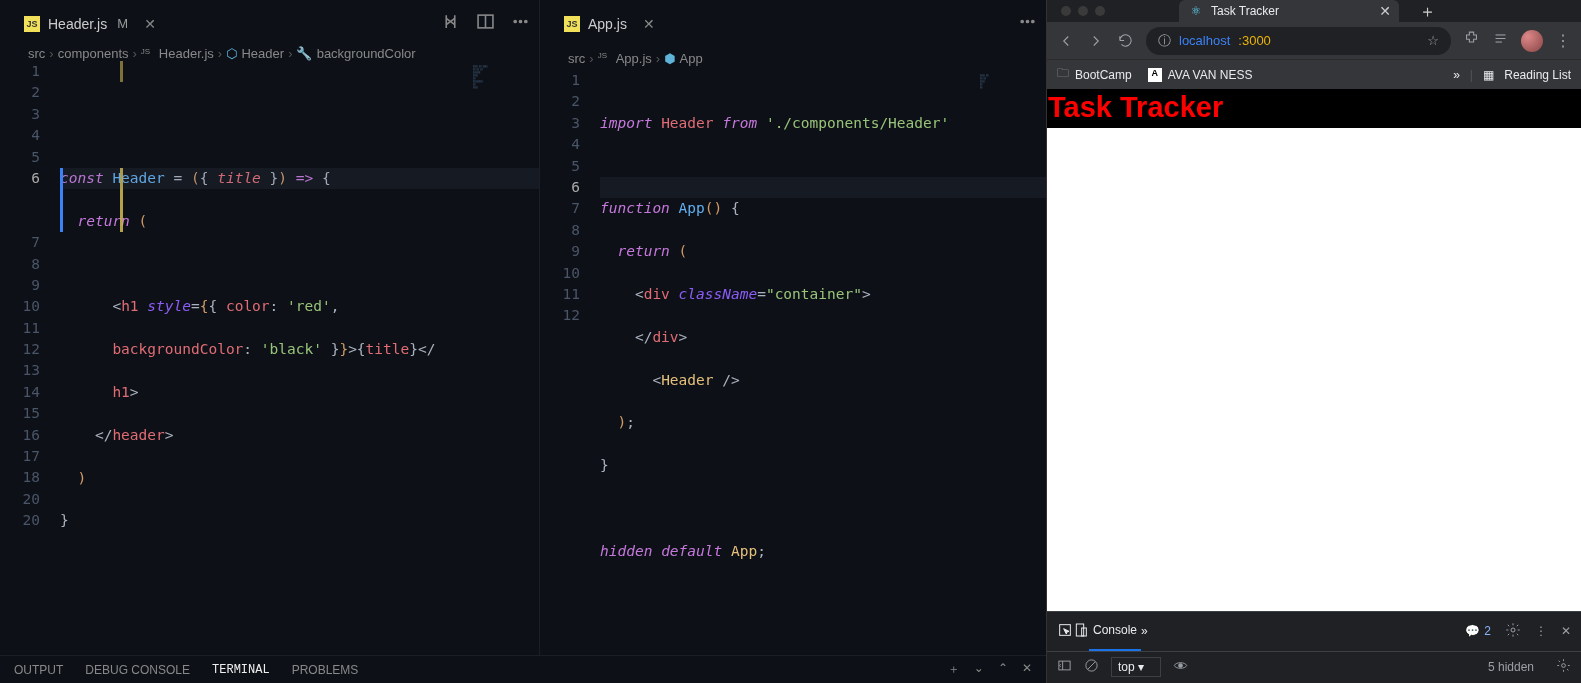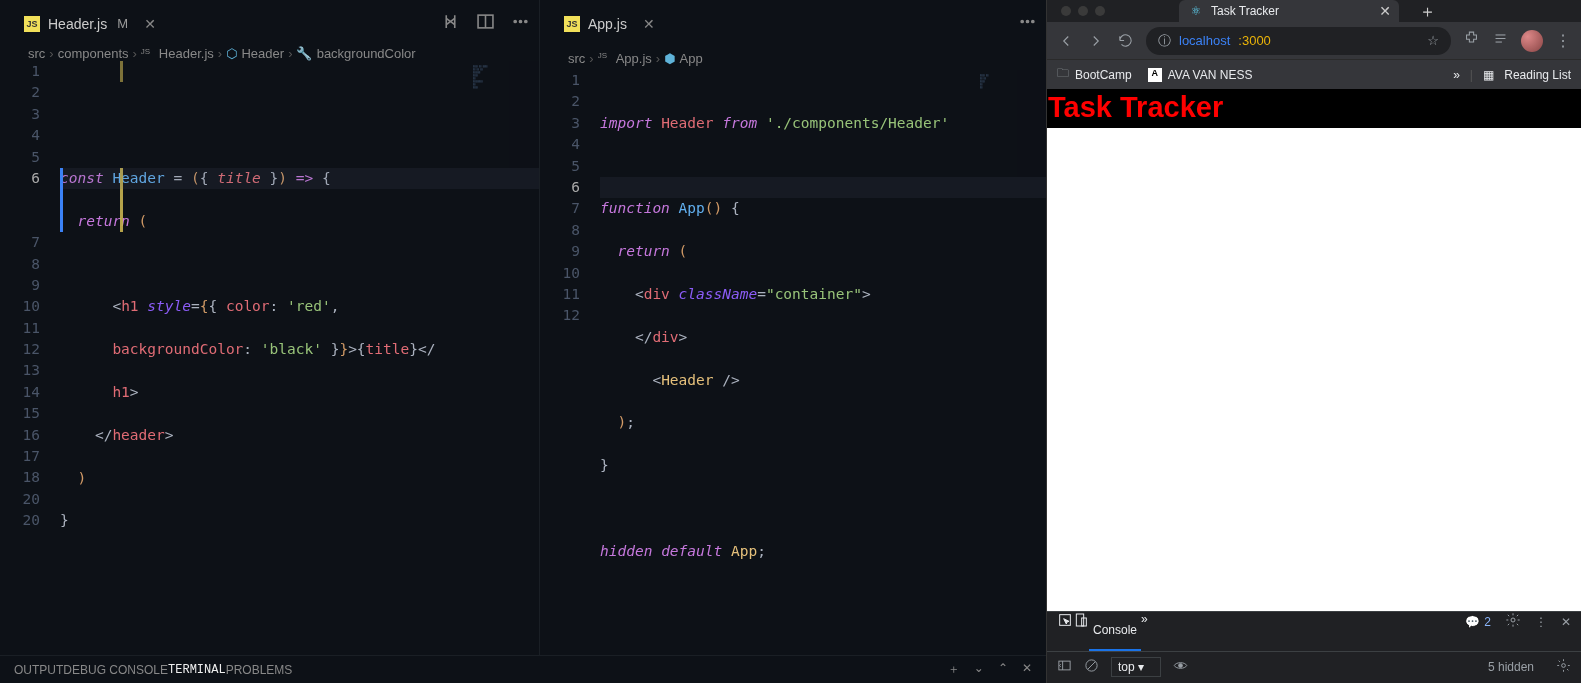--- a/index.html
+++ b/index.html
@@ -144,20 +144,21 @@
     color: #5e81ac;
     overflow: hidden;
   }
   
   .terminal-bar {
     height: 28px;
     border-top: 1px solid #1a1f25;
     display: flex;
     align-items: center;
     padding: 0 14px;
+    gap: 22px;
     font-size: 12px;
     color: #888;
     position: relative;
   }
   .terminal-bar .tabbtn.active { color: #eee; font-family: Liberation Mono, monospace; }
   .terminal-bar .right-icons {
     position: absolute;
     right: 14px;
     display: flex;
     gap: 14px;
@@ -267,21 +268,21 @@
     background: #202124;
     border-top: 1px solid #3c4043;
     display: flex;
     flex-direction: column;
     color: #e8eaed;
     font-size: 12px;
   }
   .dt-tabs {
     height: 45px;
     display: flex;
-    align-items: flex-start;
+    align-items: center;
     padding: 0 10px;
     border-bottom: 1px solid #3c4043;
   }
   .dt-tab { cursor:pointer; color:#9aa0a6; padding: 0 4px; }
   .dt-tab.active { color: #e8eaed; height: 100%; display:flex; align-items:center; border-bottom: 2px solid #1a73e8; }
   .dt-badge { display:flex; gap:4px; align-items:center; color:#8ab4f8; }
   .dt-badge .icon { color:#8ab4f8; }
   .dt-right { margin-left: auto; display:flex; gap:14px; color:#9aa0a6; align-items:center; }
   .dt-toolbar {
     height: 36px;

